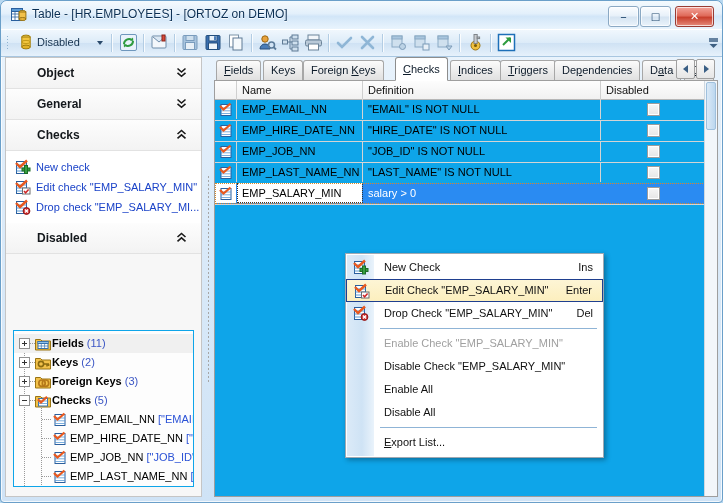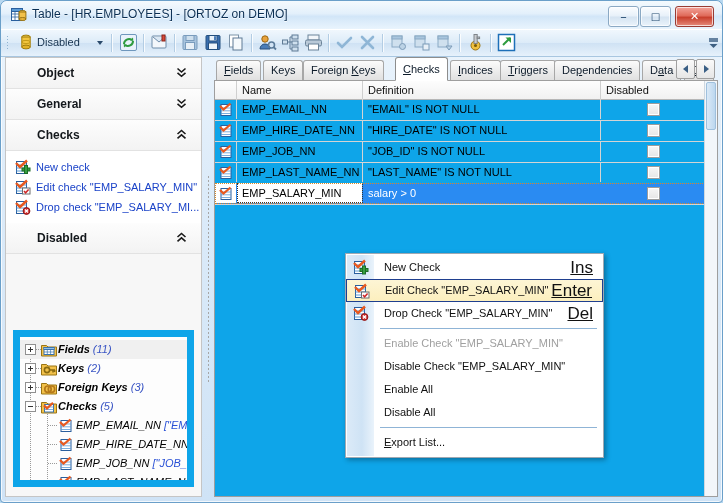--- a/index.html
+++ b/index.html
@@ -112,23 +112,22 @@
   .link-row{
     position:relative;height:20px;padding-left:30px;line-height:20px;
     white-space:nowrap;overflow:hidden;cursor:default;
   }
   .link-row .lnk{color:#1b43c8;font-size:11px;}
   .link-row .ic{position:absolute;left:8px;top:2px;width:17px;height:16px;}
 
   
   #tree-box{
     position:absolute;left:7px;right:7px;top:272px;bottom:9px;
-    background:#fdfdfd;border:7px solid #0ea5e9;
+    background:#fdfdfd;border:1px solid #0ea5e9;
     overflow:hidden;
-    font-style:italic;
   }
   .tnode{position:relative;height:19px;line-height:19px;white-space:nowrap;overflow:hidden;cursor:default;}
   .tnode.root{padding-left:38px;}
   .tnode.child{padding-left:56px;}
   .tnode.sel{background:#f0f0f0;}
   .tnode .tlabel{font-size:11px;font-weight:bold;color:#000;}
   .tnode .tcount{font-size:11px;color:#3a55c4;font-weight:normal;}
   .tnode.child .tlabel{font-weight:normal;}
   .tnode .texpr{font-size:11px;color:#2b52d6;}
   .expander{
@@ -289,21 +288,21 @@
   }
   .mi{
     position:relative;height:23px;line-height:23px;
     padding-left:38px;padding-right:10px;
     font-size:11px;color:#111;white-space:nowrap;cursor:default;
     box-sizing:border-box;
   }
   .mi .mlabel{position:relative;z-index:2;}
   .mi .mshort{
     position:absolute;right:10px;top:0;line-height:23px;
-    font-size:17px;color:#111;z-index:2;text-decoration:underline;
+    font-size:11px;color:#111;z-index:2;
   }
   .mi .micon{position:absolute;left:6px;top:3px;width:17px;height:16px;z-index:2;}
   .mi.hl{
     background:linear-gradient(180deg,#fdf5d5 0%,#fcefbe 100%);
     border:1px solid #1f3f8f;
     height:23px;line-height:21px;
   }
   .mi.hl .mshort{line-height:21px;}
   .mi.disabled .mlabel{color:#a0a0a0;}
   .msep{

